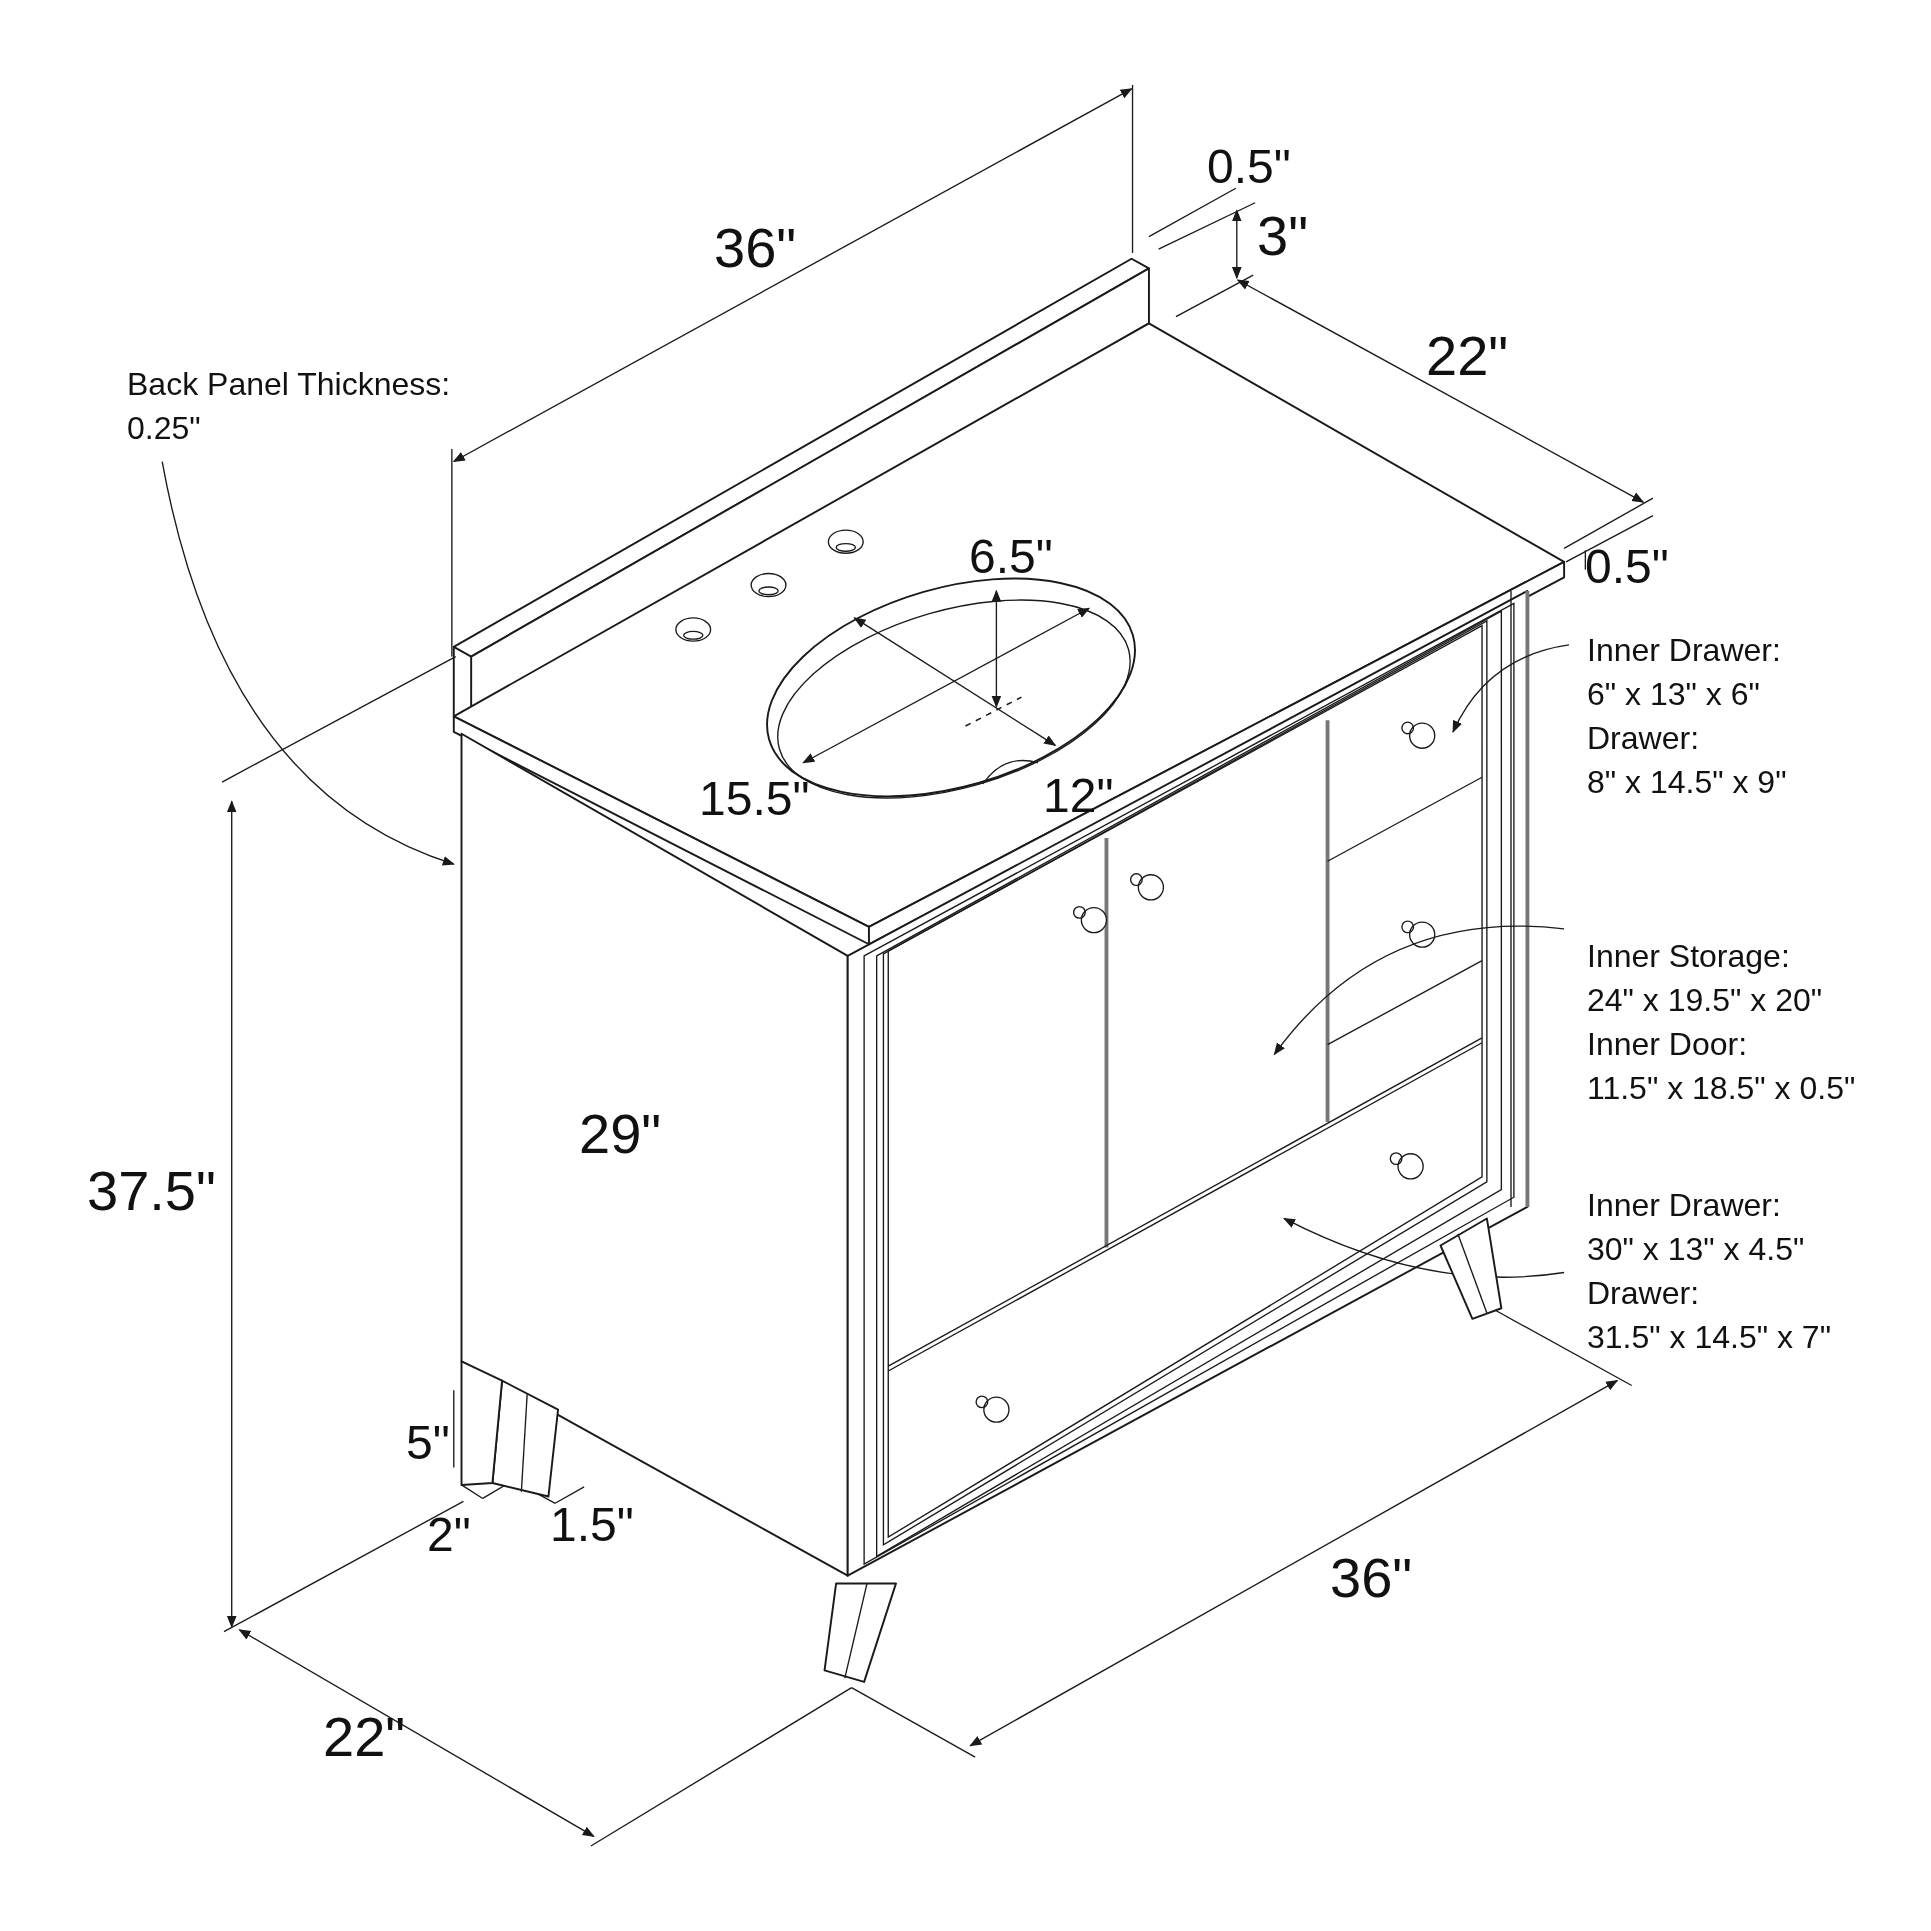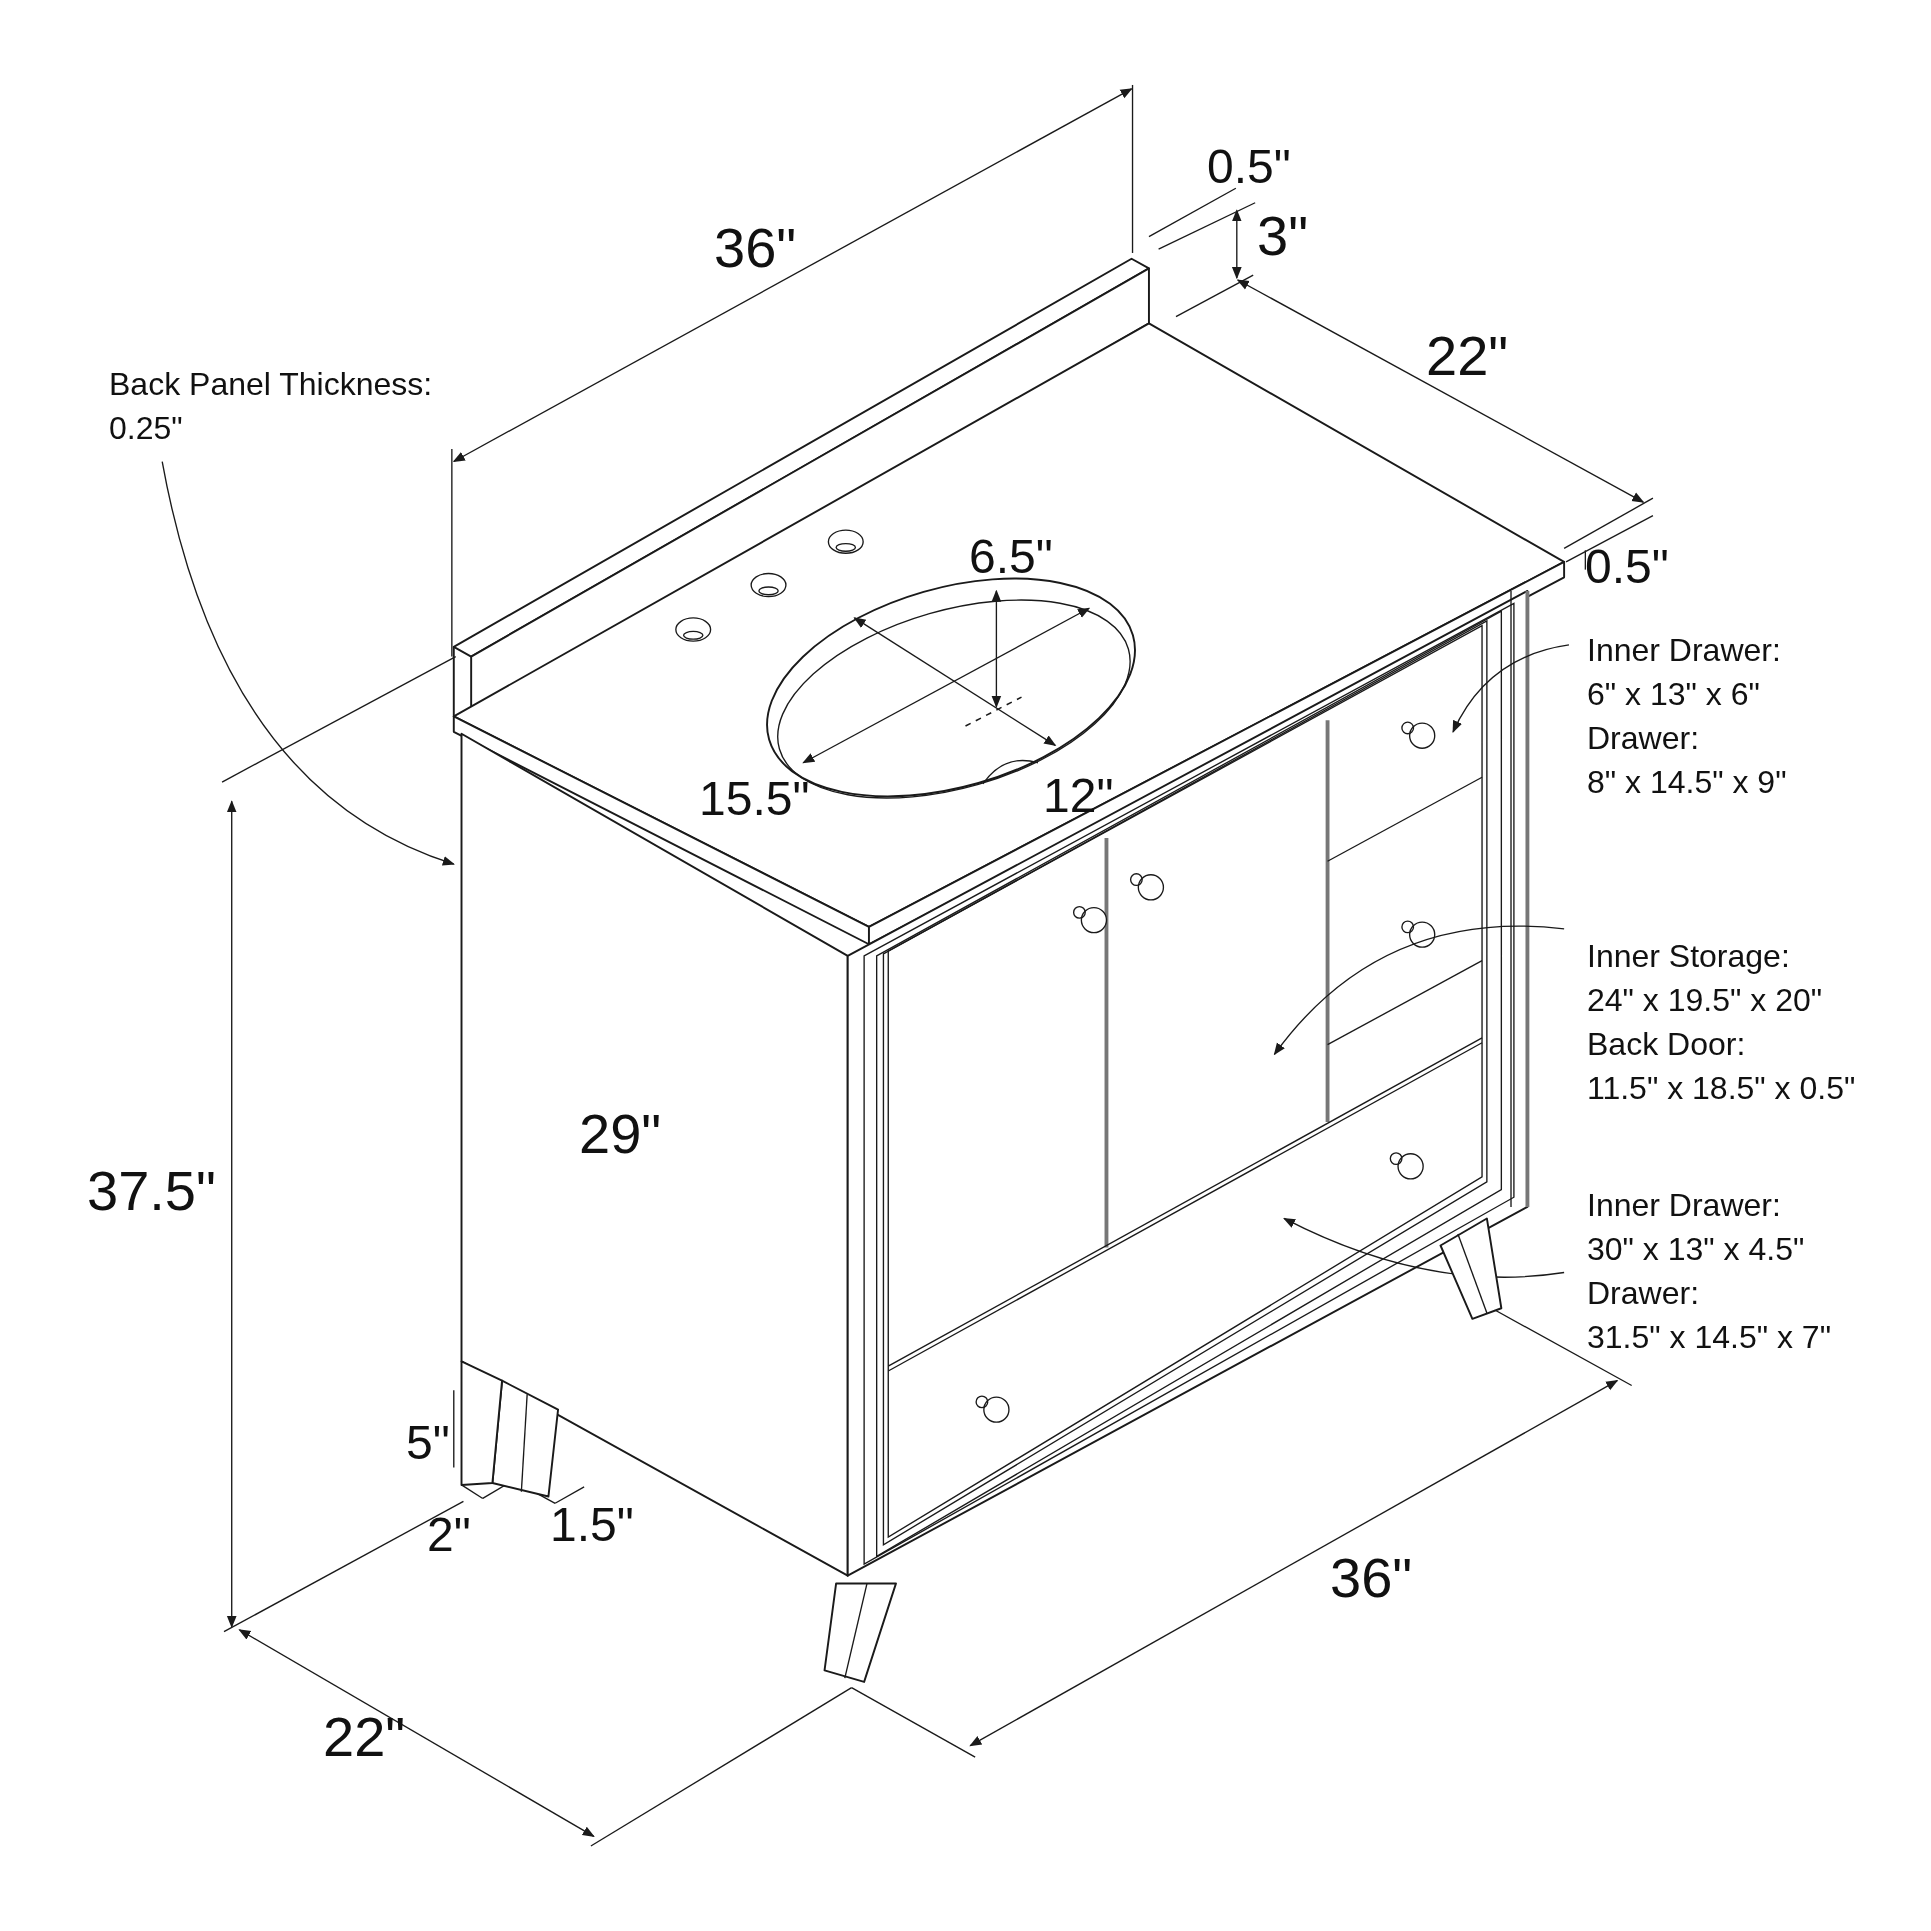--- a/index.html
+++ b/index.html
@@ -162,36 +162,36 @@
   <span class="lbl dim-md" style="left:699px; top:775px;">15.5"</span>
   <span class="lbl dim-md" style="left:1043px; top:772px;">12"</span>
   <span class="lbl dim-lg" style="left:87px; top:1163px;">37.5"</span>
   <span class="lbl dim-lg" style="left:579px; top:1106px;">29"</span>
   <span class="lbl dim-md" style="left:406px; top:1419px;">5"</span>
   <span class="lbl dim-md" style="left:427px; top:1511px;">2"</span>
   <span class="lbl dim-md" style="left:550px; top:1501px;">1.5"</span>
   <span class="lbl dim-lg" style="left:323px; top:1709px;">22"</span>
   <span class="lbl dim-lg" style="left:1330px; top:1550px;">36"</span>
 
-  <div class="lbl note" style="left:109px; top:362px;">
+  <div class="lbl note" style="left:127px; top:362px;">
     <span class="note-title">Back Panel Thickness:</span>
     <span class="note-val">0.25"</span>
   </div>
 
   <div class="lbl note" style="left:1587px; top:628px;">
     <span class="note-title">Inner Drawer:</span>
     <span class="note-val">6" x 13" x 6"</span>
     <span class="note-title">Drawer:</span>
     <span class="note-val">8" x 14.5" x 9"</span>
   </div>
 
   <div class="lbl note" style="left:1587px; top:934px;">
     <span class="note-title">Inner Storage:</span>
     <span class="note-val">24" x 19.5" x 20"</span>
-    <span class="note-title">Back Door:</span>
+    <span class="note-title">Inner Door:</span>
     <span class="note-val">11.5" x 18.5" x 0.5"</span>
   </div>
 
   <div class="lbl note" style="left:1587px; top:1183px;">
     <span class="note-title">Inner Drawer:</span>
     <span class="note-val">30" x 13" x 4.5"</span>
     <span class="note-title">Drawer:</span>
     <span class="note-val">31.5" x 14.5" x 7"</span>
   </div>
 </div>

